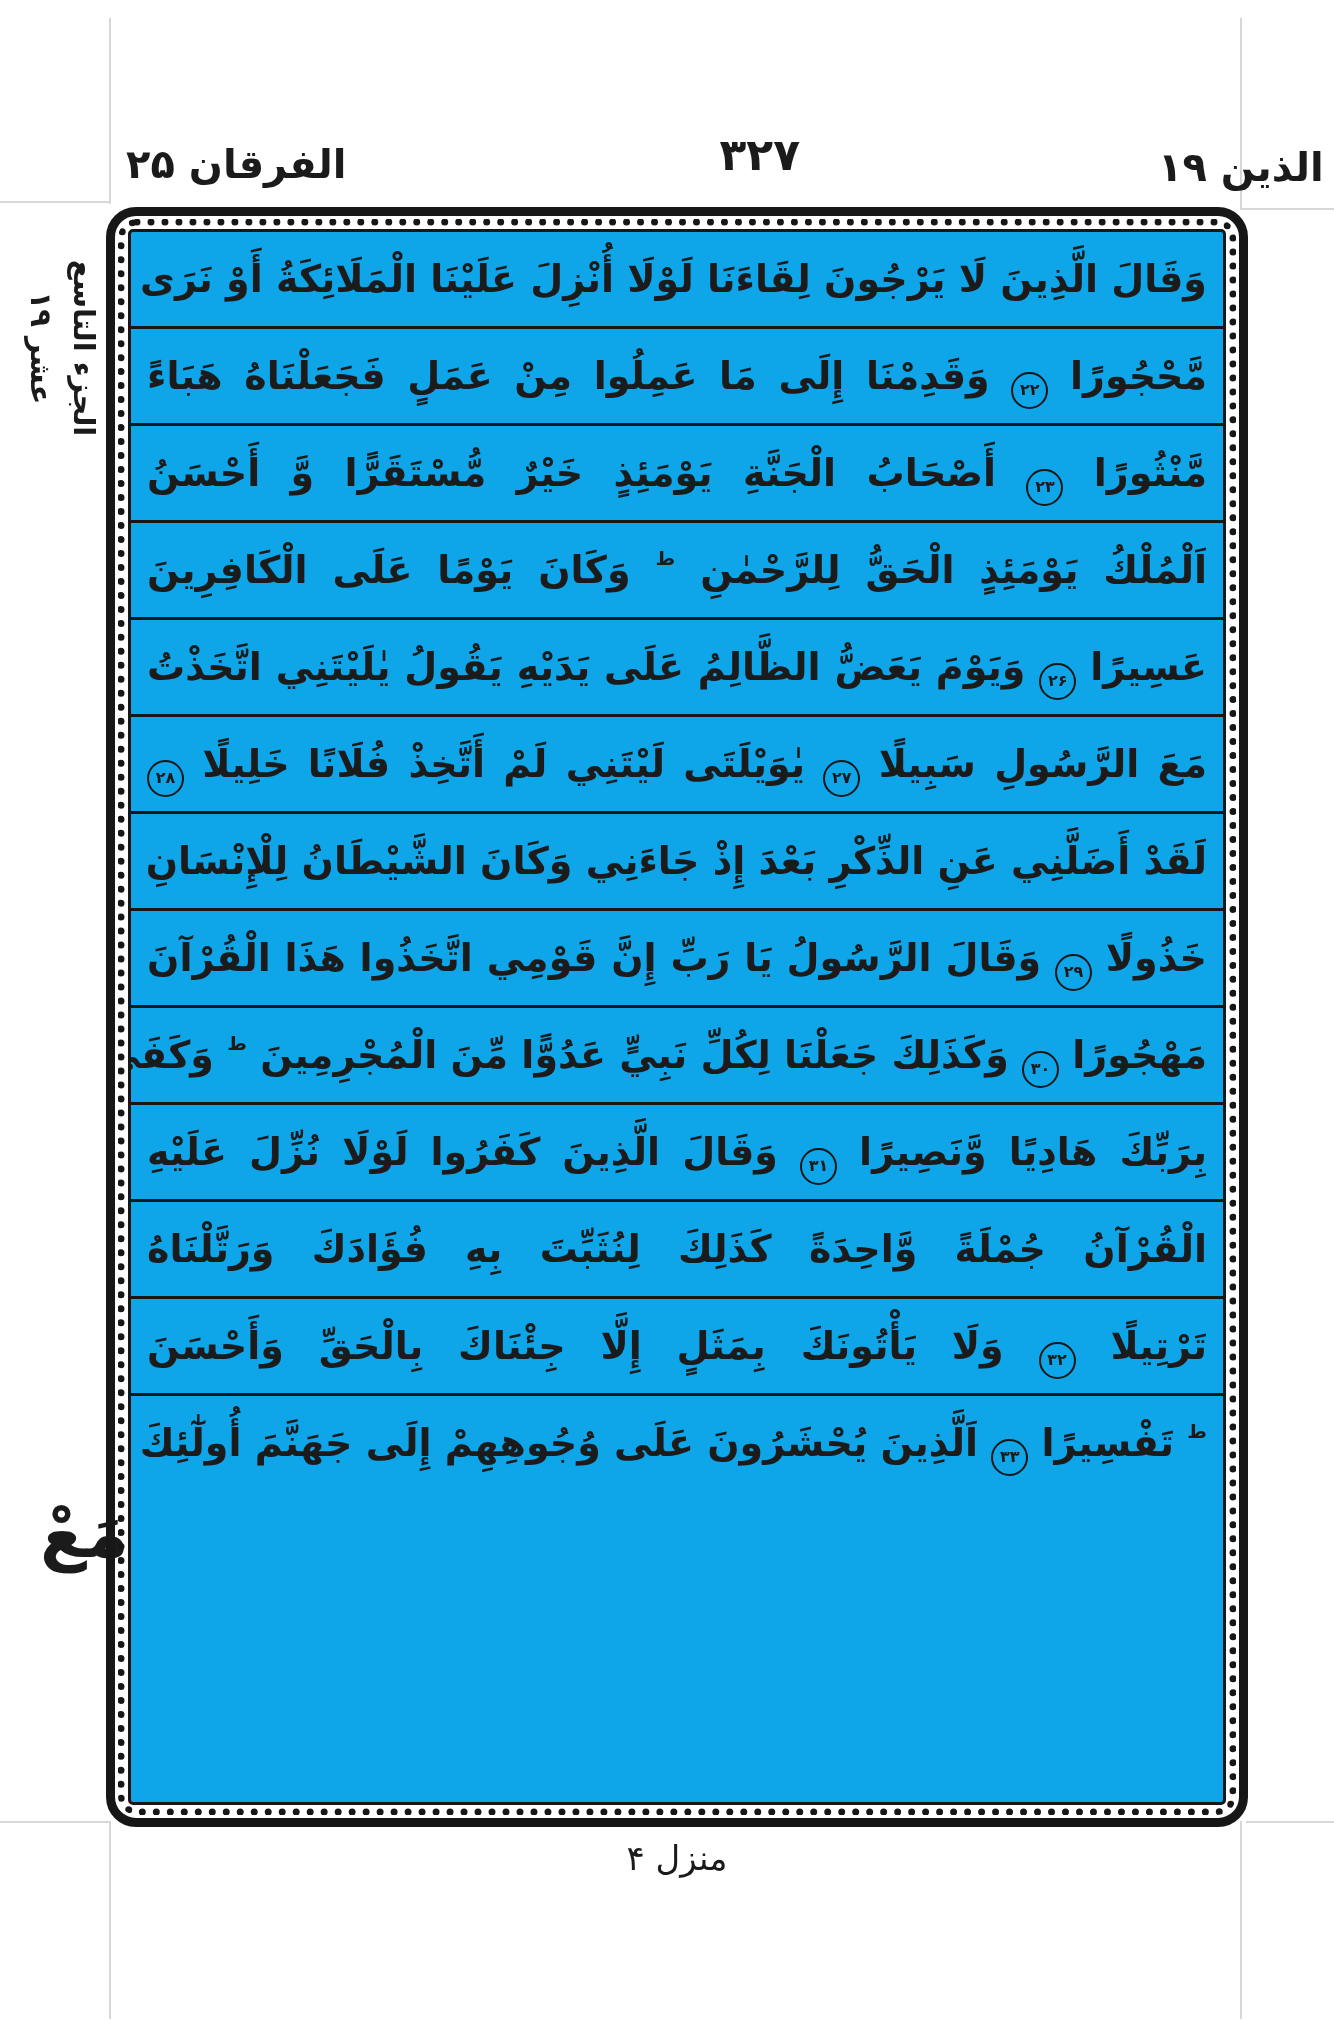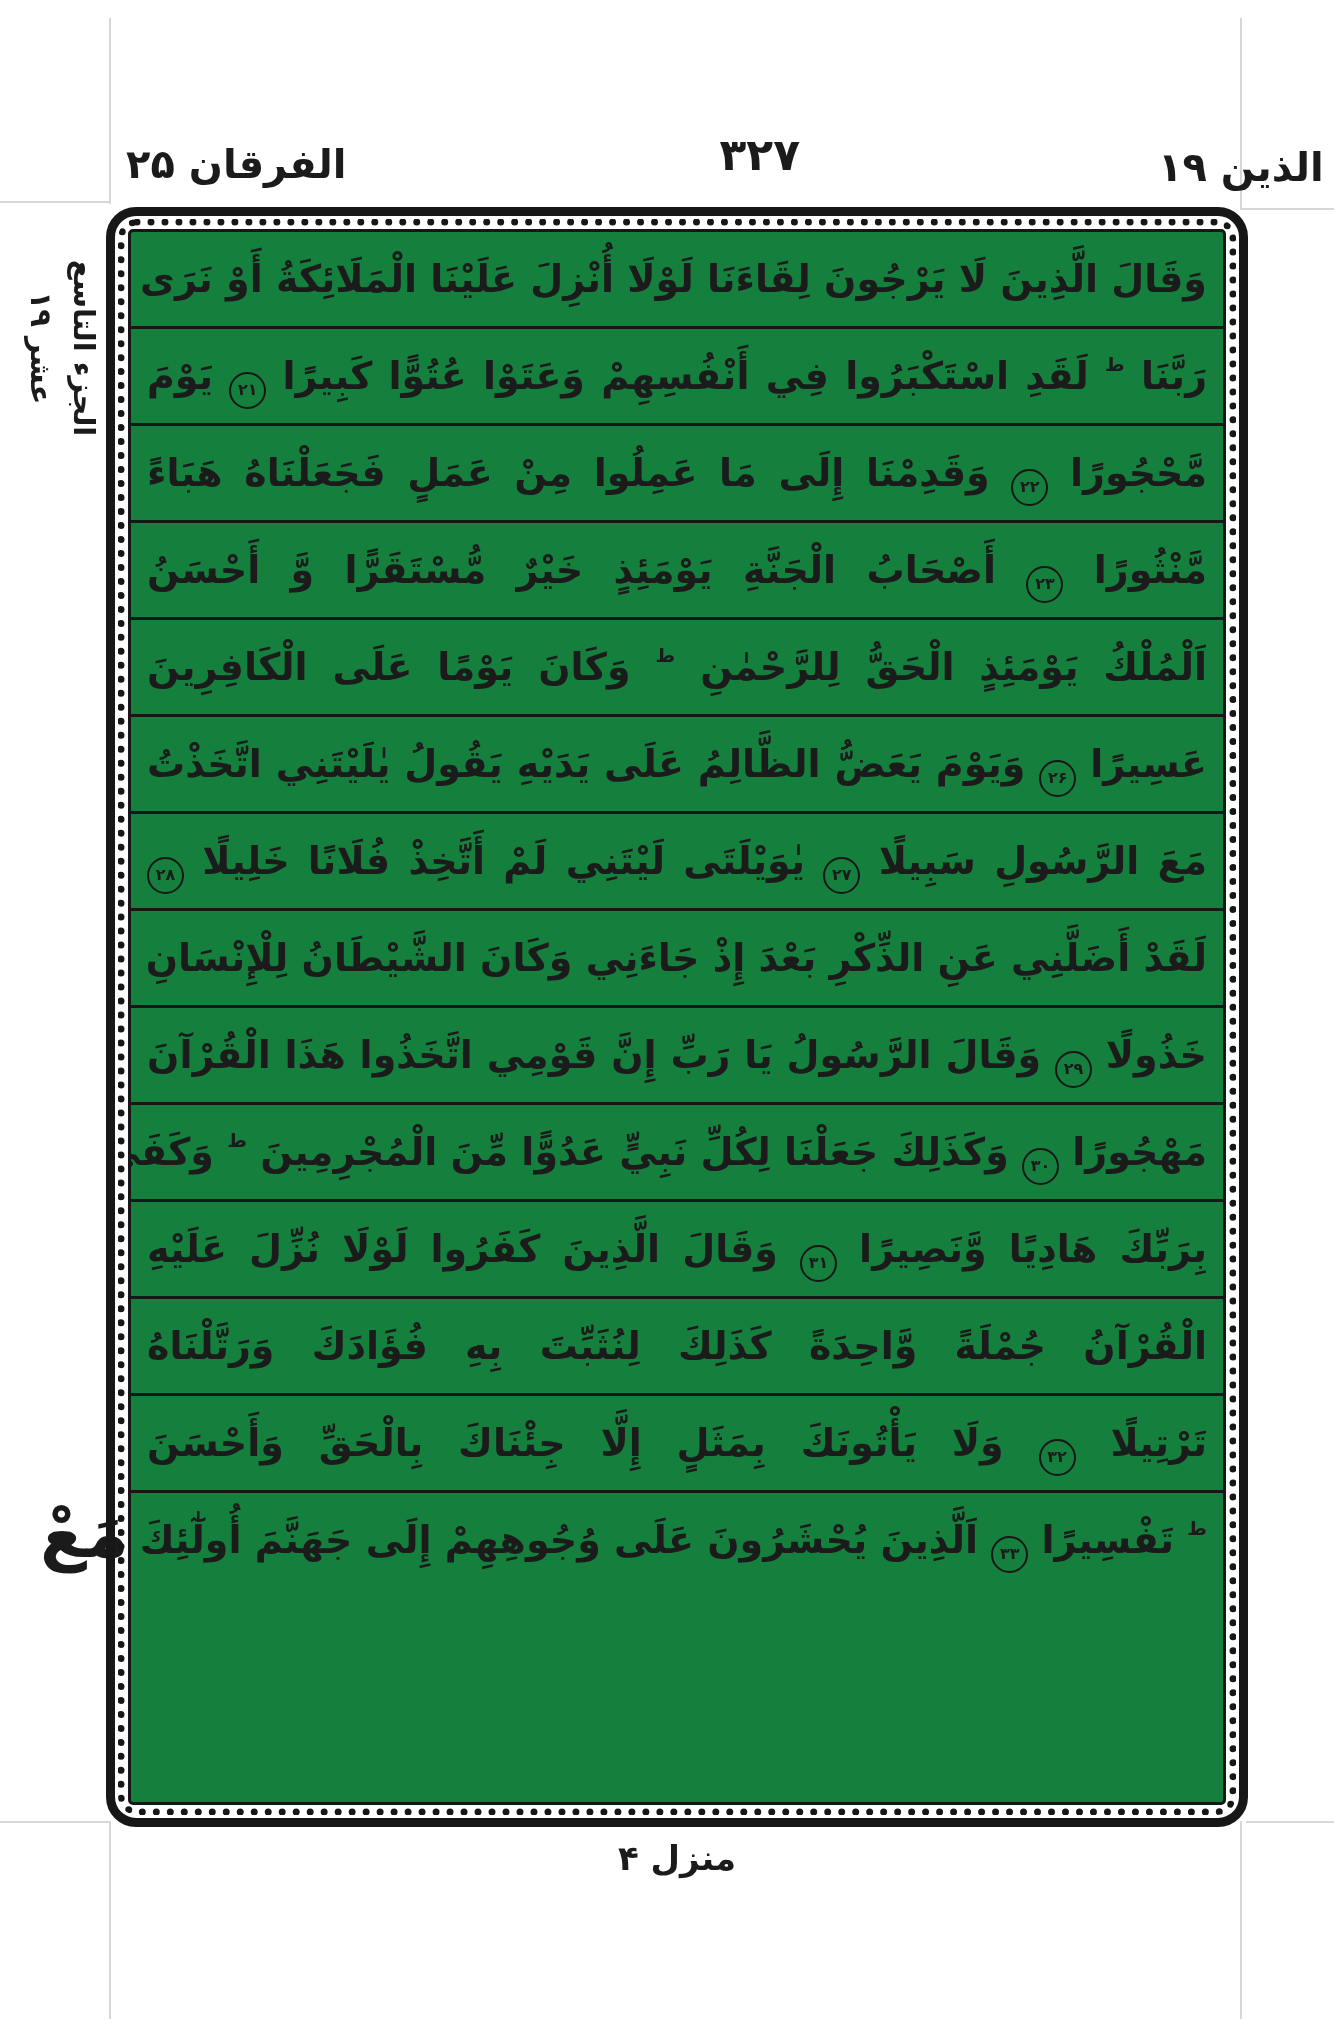--- a/index.html
+++ b/index.html
@@ -24,37 +24,37 @@
   .juz-rot{transform:rotate(90deg);width:350px;text-align:center;
     font-size:29px;line-height:43px;font-weight:bold;white-space:nowrap;}
   .ruku{position:absolute;left:40px;top:1494px;font-size:68px;font-weight:bold;}
 
   
   .frame{position:absolute;left:106px;top:207px;width:1142px;height:1620px;
     box-sizing:border-box;border:9px solid #171717;border-radius:30px;padding:3px;}
   .beads{box-sizing:border-box;width:100%;height:100%;
     border:7px dotted #171717;border-radius:19px;padding:3px;}
   .inner{box-sizing:border-box;width:100%;height:100%;
-    border:3px solid #171717;border-radius:5px;overflow:hidden;background:#15803d;}
+    border:3px solid #171717;border-radius:5px;overflow:hidden;background:#0ea5e9;}
 
   
   .qrow{box-sizing:border-box;height:97px;line-height:94px;
     border-bottom:3px solid #171717;padding:0 16px;
     font-size:38px;font-weight:bold;white-space:nowrap;
     text-align:justify;text-align-last:justify;overflow:hidden;direction:rtl;}
   .qrow:last-child{border-bottom:none;}
   .aya{display:inline-block;box-sizing:border-box;width:37px;height:37px;
     border:2.5px solid #171717;border-radius:50%;vertical-align:-6px;
     line-height:32px;text-align:center;font-size:16px;font-weight:bold;
     letter-spacing:0;text-align-last:center;}
   .waqf{display:inline-block;font-size:19px;vertical-align:18px;line-height:20px;}
 
   
   .manzil{position:absolute;left:106px;top:1838px;width:1142px;text-align:center;
-    font-size:34px;font-weight:bold;}
+    font-size:34px;font-weight:normal;}
 </style>
 </head>
 <body>
 
 <div class="edge v" style="left:109px;top:18px;height:186px;"></div>
 <div class="edge h" style="left:0;top:201px;width:109px;"></div>
 <div class="edge v" style="left:1240px;top:18px;height:192px;"></div>
 <div class="edge h" style="left:1240px;top:208px;width:94px;"></div>
 <div class="edge h" style="left:0;top:1821px;width:109px;"></div>
 <div class="edge v" style="left:109px;top:1821px;height:198px;"></div>
@@ -71,21 +71,20 @@
     <div>عشر ۱۹</div>
   </div>
 </div>
 
 <div class="ruku">مَعْ</div>
 
 <div class="frame">
   <div class="beads">
     <div class="inner">
         <div class="qrow"><span class="qtext">وَقَالَ الَّذِينَ لَا يَرْجُونَ لِقَاءَنَا لَوْلَا أُنْزِلَ عَلَيْنَا الْمَلَائِكَةُ أَوْ نَرَى</span></div>
-        <div class="qrow"><span class="qtext">رَبَّنَا</span> <span class="waqf">ط</span> <span class="qtext">لَقَدِ اسْتَكْبَرُوا فِي أَنْفُسِهِمْ وَعَتَوْا عُتُوًّا كَبِيرًا</span> <span class="aya">۲۱</span> <span class="qtext">يَوْمَ</span></div>
         <div class="qrow"><span class="qtext">مَّحْجُورًا</span> <span class="aya">۲۲</span> <span class="qtext">وَقَدِمْنَا إِلَى مَا عَمِلُوا مِنْ عَمَلٍ فَجَعَلْنَاهُ هَبَاءً</span></div>
         <div class="qrow"><span class="qtext">مَّنْثُورًا</span> <span class="aya">۲۳</span> <span class="qtext">أَصْحَابُ الْجَنَّةِ يَوْمَئِذٍ خَيْرٌ مُّسْتَقَرًّا وَّ أَحْسَنُ</span></div>
         <div class="qrow"><span class="qtext">اَلْمُلْكُ يَوْمَئِذٍ الْحَقُّ لِلرَّحْمٰنِ</span> <span class="waqf">ط</span> <span class="qtext">وَكَانَ يَوْمًا عَلَى الْكَافِرِينَ</span></div>
         <div class="qrow"><span class="qtext">عَسِيرًا</span> <span class="aya">۲۶</span> <span class="qtext">وَيَوْمَ يَعَضُّ الظَّالِمُ عَلَى يَدَيْهِ يَقُولُ يٰلَيْتَنِي اتَّخَذْتُ</span></div>
         <div class="qrow"><span class="qtext">مَعَ الرَّسُولِ سَبِيلًا</span> <span class="aya">۲۷</span> <span class="qtext">يٰوَيْلَتَى لَيْتَنِي لَمْ أَتَّخِذْ فُلَانًا خَلِيلًا</span> <span class="aya">۲۸</span></div>
         <div class="qrow"><span class="qtext">لَقَدْ أَضَلَّنِي عَنِ الذِّكْرِ بَعْدَ إِذْ جَاءَنِي</span> <span class="qtext">وَكَانَ الشَّيْطَانُ لِلْإِنْسَانِ</span></div>
         <div class="qrow"><span class="qtext">خَذُولًا</span> <span class="aya">۲۹</span> <span class="qtext">وَقَالَ الرَّسُولُ يَا رَبِّ إِنَّ قَوْمِي اتَّخَذُوا هَذَا الْقُرْآنَ</span></div>
         <div class="qrow"><span class="qtext">مَهْجُورًا</span> <span class="aya">۳۰</span> <span class="qtext">وَكَذَلِكَ جَعَلْنَا لِكُلِّ نَبِيٍّ عَدُوًّا مِّنَ الْمُجْرِمِينَ</span> <span class="waqf">ط</span> <span class="qtext">وَكَفَى</span></div>
         <div class="qrow"><span class="qtext">بِرَبِّكَ هَادِيًا وَّنَصِيرًا</span> <span class="aya">۳۱</span> <span class="qtext">وَقَالَ الَّذِينَ كَفَرُوا لَوْلَا نُزِّلَ عَلَيْهِ</span></div>
         <div class="qrow"><span class="qtext">الْقُرْآنُ جُمْلَةً وَّاحِدَةً</span> <span class="qtext">كَذَلِكَ</span> <span class="qtext">لِنُثَبِّتَ بِهِ فُؤَادَكَ وَرَتَّلْنَاهُ</span></div>

